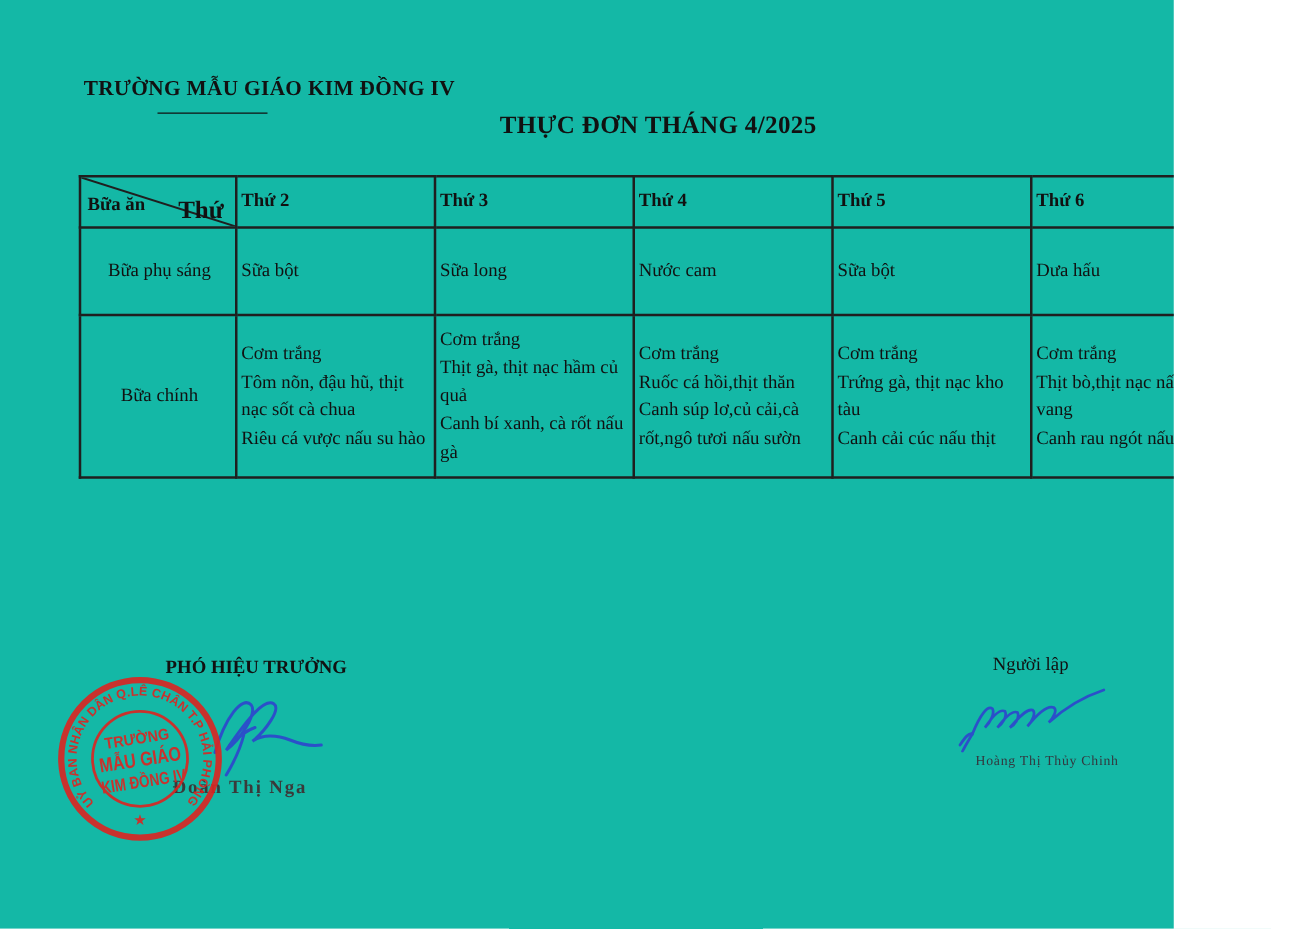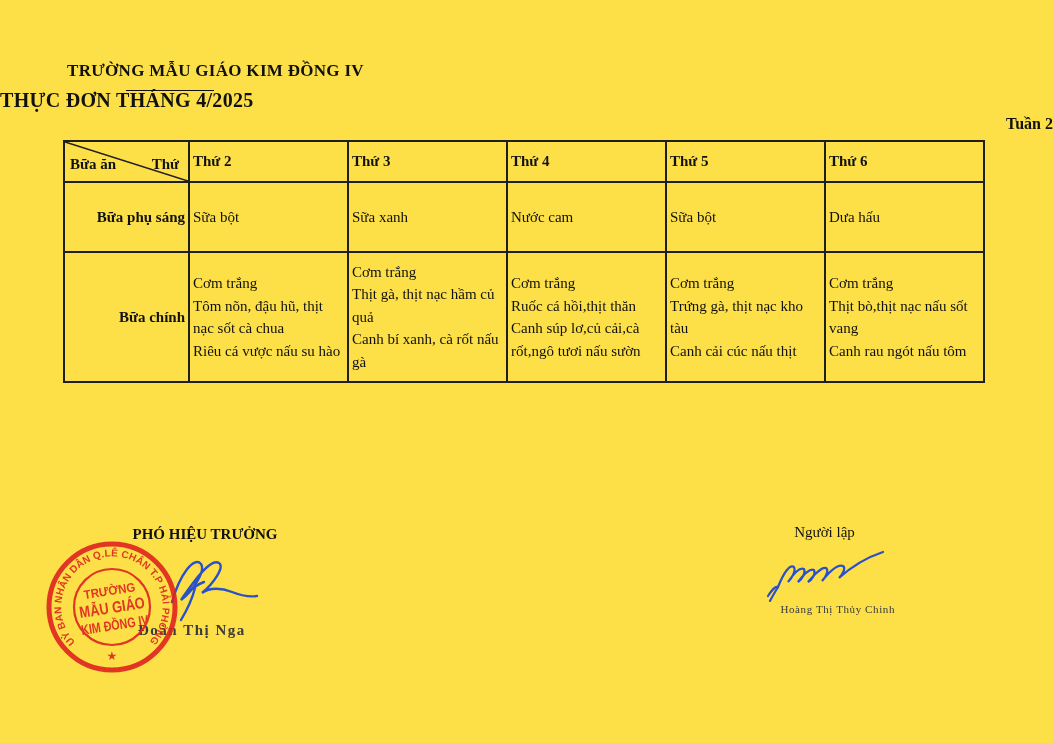--- a/index.html
+++ b/index.html
@@ -1,21 +1,21 @@
 <!DOCTYPE html>
 <html><head>
 <meta charset="utf-8">
 <style>
   * { margin: 0; padding: 0; box-sizing: border-box; }
   html,body { background:#ffffff; }
   .page {
     position: relative;
-    width: 1053px;
+    width: 939px;
     height: 743px;
-    background: #fde047;
+    background: #14b8a6;
     font-family: "Liberation Serif", "DejaVu Serif", serif;
     color: #111;
     overflow: hidden;
   }
   .school-name {
     position: absolute;
     left: 67px; top: 61px;
     font-size: 17px;
     font-weight: bold;
     letter-spacing: 0.3px;
@@ -24,20 +24,21 @@
   .school-underline {
     position: absolute;
     left: 126px; top: 90px;
     width: 88px; height: 0;
     border-top: 1.6px solid #111;
   }
   .doc-title {
     position: absolute;
     left: 0; top: 89px;
     width: 1053px;
+    text-align: center;
     font-size: 20px;
     font-weight: bold;
     letter-spacing: 0.3px;
   }
   .doc-subtitle {
     position: absolute;
     left: 0; top: 115px;
     width: 1053px;
     text-align: right;
     font-size: 16px;
@@ -53,28 +54,28 @@
   table.menu td, table.menu th {
     border: 2px solid #1f1f1f;
     font-size: 15px;
     text-align: left;
     vertical-align: middle;
     padding: 2px 3px;
     line-height: 1.5;
     font-weight: normal;
   }
   table.menu th.day-head { font-weight: bold; height: 41px; }
-  table.menu th.row-label { font-weight: bold; text-align: right; padding-left: 5px; }
+  table.menu th.row-label { font-weight: normal; text-align: center; padding-left: 5px; }
   tr.r-snack-am { height: 70px; }
   tr.r-main    { height: 130px; }
   tr.r-snack-pm{ height: 103px; }
   td.corner { position: relative; padding: 0; }
   td.corner svg { position:absolute; left:0; top:0; width:100%; height:100%; display:block; }
   .corner-meal { position:absolute; left:5px;  top:11px; font-weight:bold; font-size:15px; }
-  .corner-day  { position:absolute; right:9px; top:11px; font-weight:bold; font-size:15px; }
+  .corner-day  { position:absolute; right:9px; top:11px; font-weight:bold; font-size:20px; }
   .cell-multiline { white-space: pre-line; }
   
   .sig-left {
     position: absolute;
     left: 120px; top: 524px;
     width: 170px;
     text-align: center;
     font-weight: bold;
     font-size: 15px;
     line-height: 1.35;
@@ -143,21 +144,21 @@
         </td>
         <th class="day-head">Thứ 2</th>
         <th class="day-head">Thứ 3</th>
         <th class="day-head">Thứ 4</th>
         <th class="day-head">Thứ 5</th>
         <th class="day-head">Thứ 6</th>
       </tr>
       <tr class="r-snack-am">
         <th class="row-label">Bữa phụ sáng</th>
         <td>Sữa bột</td>
-        <td>Sữa xanh</td>
+        <td>Sữa long</td>
         <td>Nước cam</td>
         <td>Sữa bột</td>
         <td>Dưa hấu</td>
       </tr>
       <tr class="r-main">
         <th class="row-label">Bữa chính</th>
         <td class="cell-multiline">Cơm trắng
 Tôm nõn, đậu hũ, thịt nạc sốt cà chua
 Riêu cá vược nấu su hào</td>
         <td class="cell-multiline">Cơm trắng

